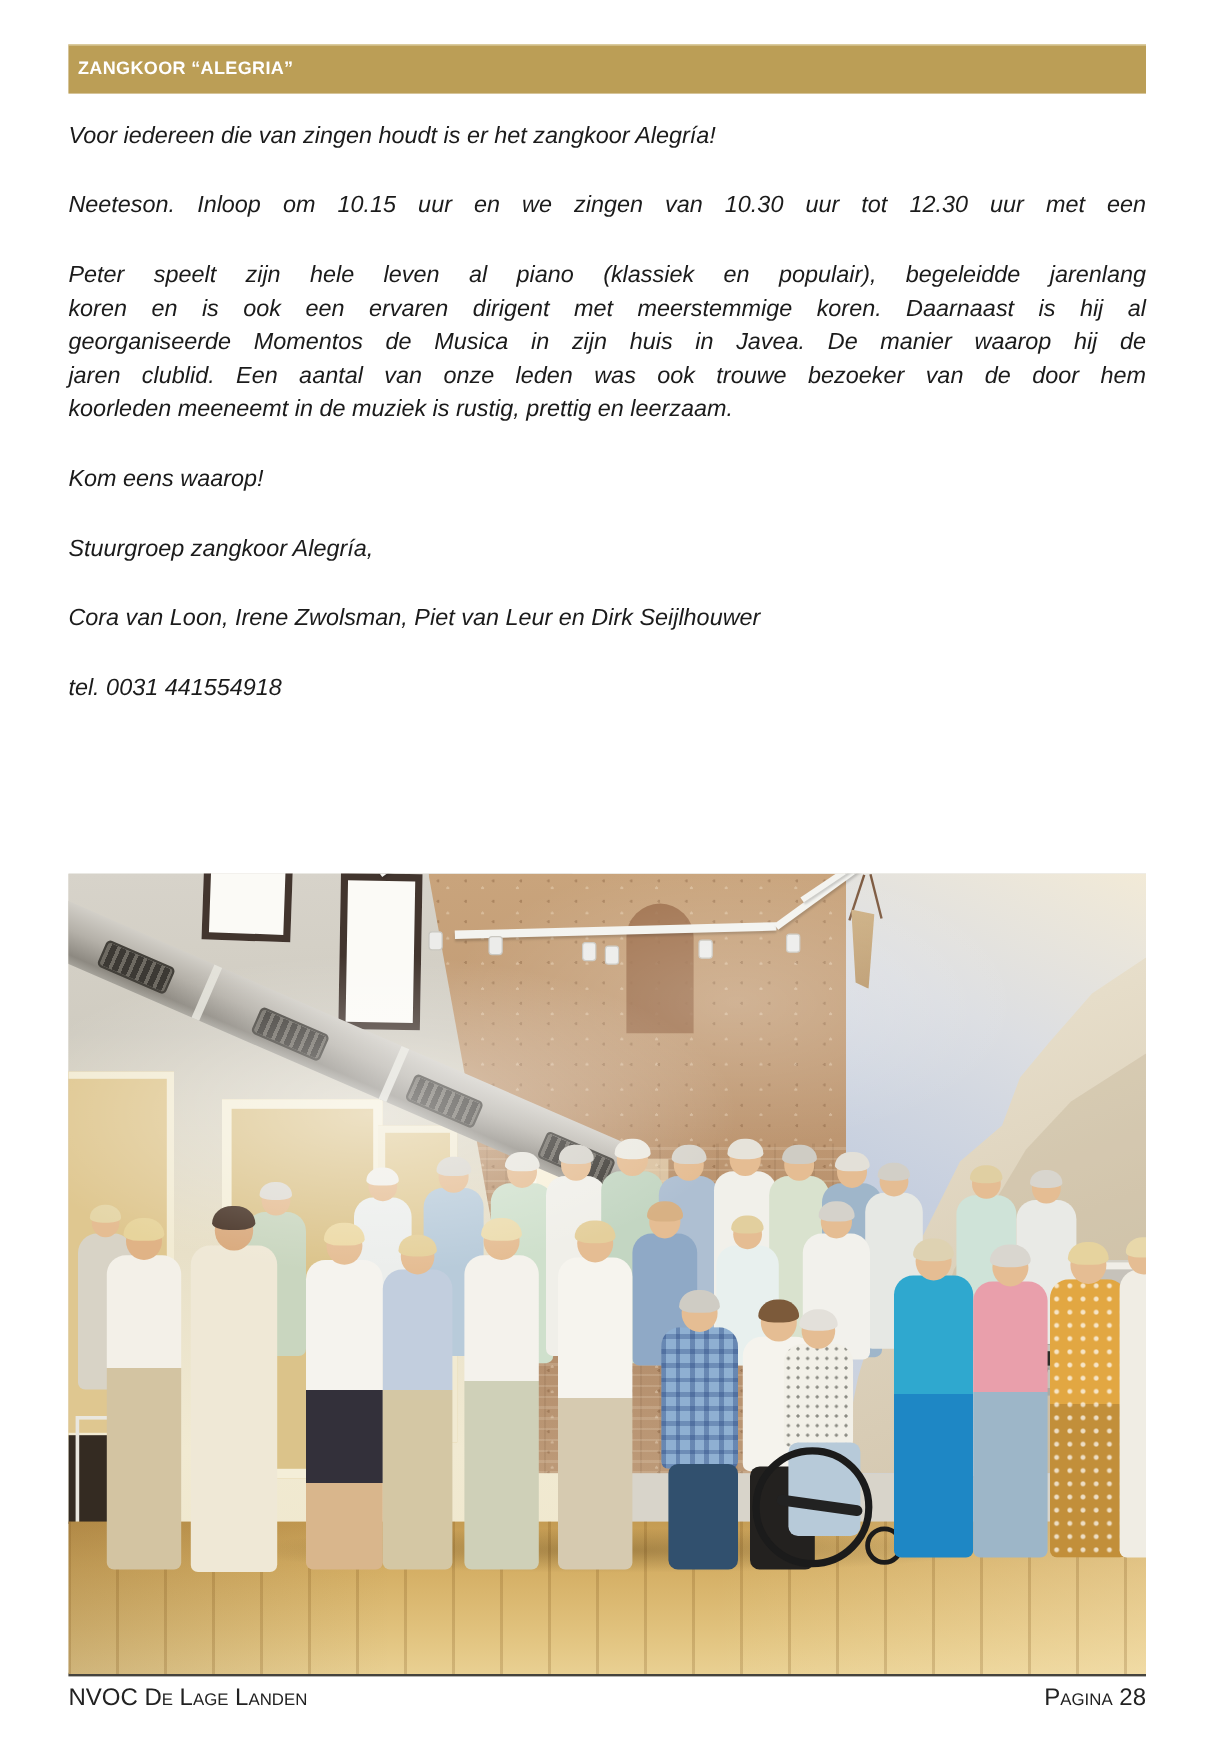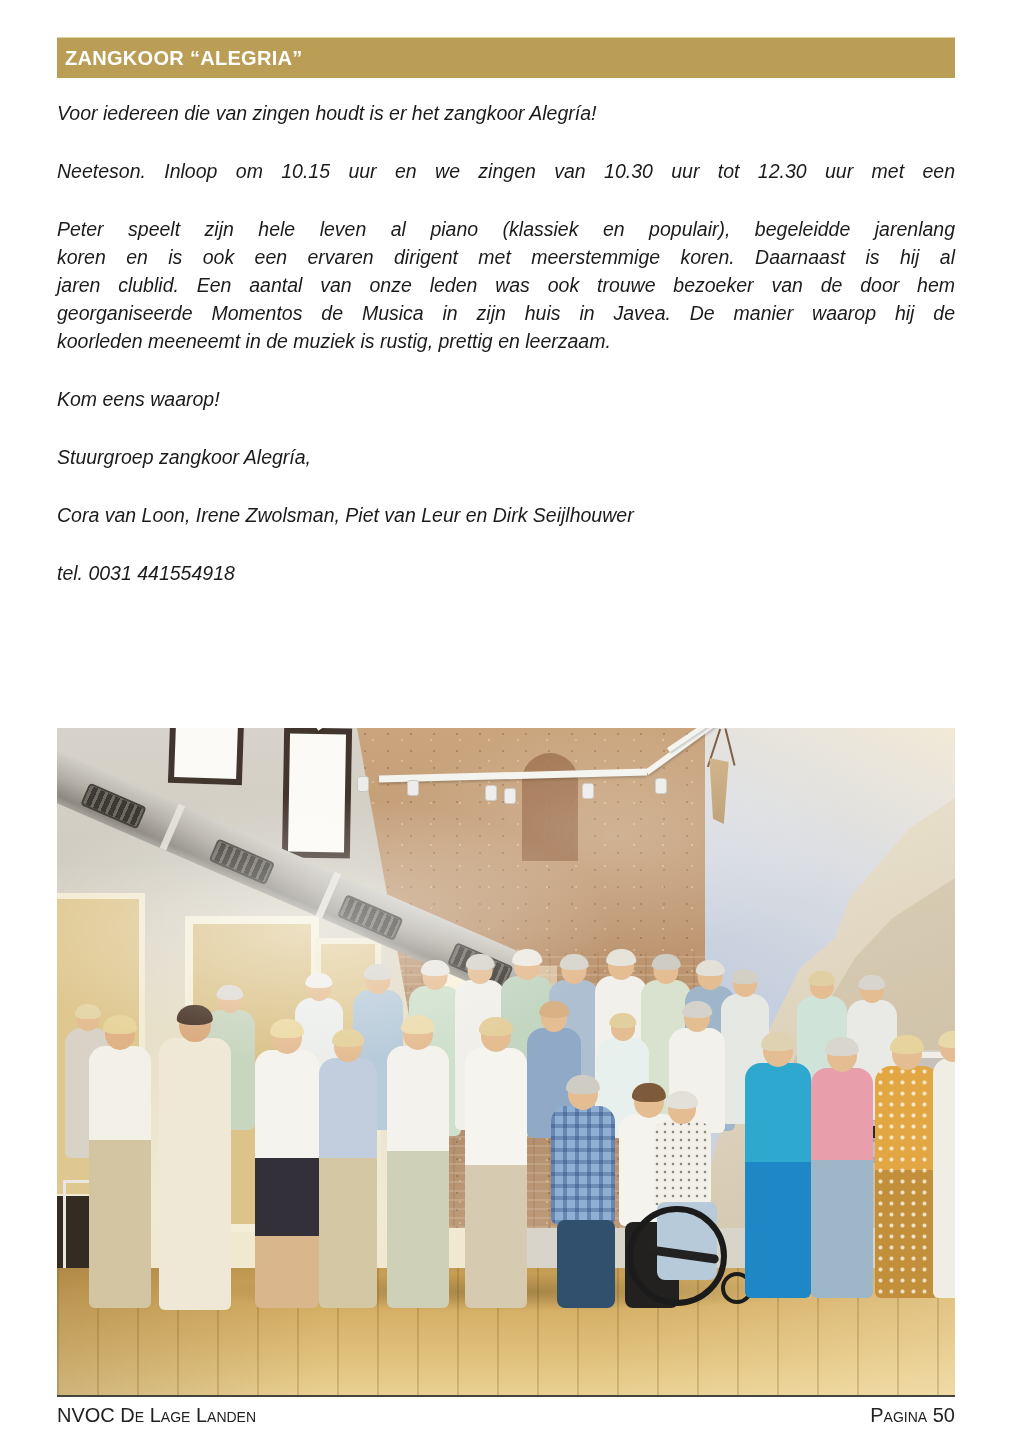--- a/index.html
+++ b/index.html
@@ -3,21 +3,21 @@
 <meta charset="utf-8">
 <style>
   html,body{margin:0;padding:0;background:#ffffff;}
   .page{position:relative;width:1024px;height:1453px;background:#ffffff;overflow:hidden;
         font-family:"Liberation Sans","DejaVu Sans",sans-serif;color:#1b1b1b;}
 
   
   .goldbar{position:absolute;left:57px;top:37px;width:898px;height:40px;background:#bb9e56;
            border-top:1px solid #ddd0a2;}
   .goldbar .ttl{display:block;line-height:40px;padding-left:8px;color:#ffffff;
-           font-size:20px;font-weight:bold;letter-spacing:.3px;}
+           font-size:15px;font-weight:bold;letter-spacing:.3px;}
 
   
   .content{position:absolute;left:57px;top:99px;width:898px;font-size:19.5px;}
   .para{margin:0 0 30px 0;font-style:italic;}
   .para div{height:28px;line-height:28px;white-space:nowrap;}
   .para div.jl{text-align:justify;text-align-last:justify;white-space:normal;}
   .para div.ll{text-align:left;}
 
   
   .photo{position:absolute;left:57px;top:728px;width:898px;height:667px;overflow:hidden;background:#d8d4ca;}
@@ -124,22 +124,22 @@
   <div class="content">
     <div class="para">
         <div class="ll">Voor iedereen die van zingen houdt is er het zangkoor Alegría!</div>
       </div>
     <div class="para">
         <div class="jl">Neeteson. Inloop om 10.15 uur en we zingen van 10.30 uur tot 12.30 uur met een</div>
       </div>
     <div class="para">
         <div class="jl">Peter speelt zijn hele leven al piano (klassiek en populair), begeleidde jarenlang</div>
         <div class="jl">koren en is ook een ervaren dirigent met meerstemmige koren. Daarnaast is hij al</div>
+        <div class="jl">georganiseerde Momentos de Musica in zijn huis in Javea. De manier waarop hij de</div>
         <div class="jl">jaren clublid. Een aantal van onze leden was ook trouwe bezoeker van de door hem</div>
-        <div class="jl">georganiseerde Momentos de Musica in zijn huis in Javea. De manier waarop hij de</div>
         <div class="ll">koorleden meeneemt in de muziek is rustig, prettig en leerzaam.</div>
       </div>
     <div class="para">
         <div class="ll">Kom eens waarop!</div>
       </div>
     <div class="para">
         <div class="ll">Stuurgroep zangkoor Alegría,</div>
       </div>
     <div class="para">
         <div class="ll">Cora van Loon, Irene Zwolsman, Piet van Leur en Dirk Seijlhouwer</div>
@@ -247,16 +247,16 @@
       <div class="p" style="left:818px;top:338px;width:64px;height:232px;background:radial-gradient(circle,rgba(255,255,255,.7) 1.5px,transparent 2.5px) 0 0/11px 11px,linear-gradient(180deg,#e2a742 0 45%,#c28f3a 45%);--hd:30px;--hr:#e6d39e;"></div>
       <div class="p" style="left:876px;top:330px;width:40px;height:240px;background:#f0ede4;--hd:26px;--hr:#e8d8aa;"></div>
     </div>
 
     <div class="haze"></div>
   </div>
 
   <div class="frule"></div>
   <div class="footer">
     <span class="fl">NVOC De Lage Landen</span>
-    <span class="fr">Pagina 50</span>
+    <span class="fr">Pagina 28</span>
   </div>
 
 </div>
 
 </body></html>

